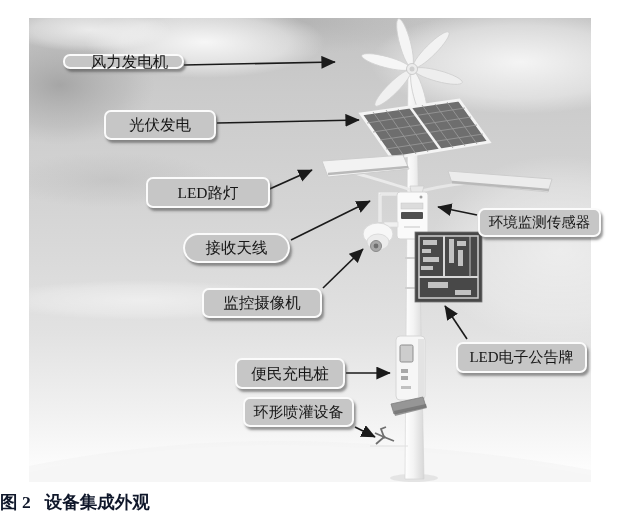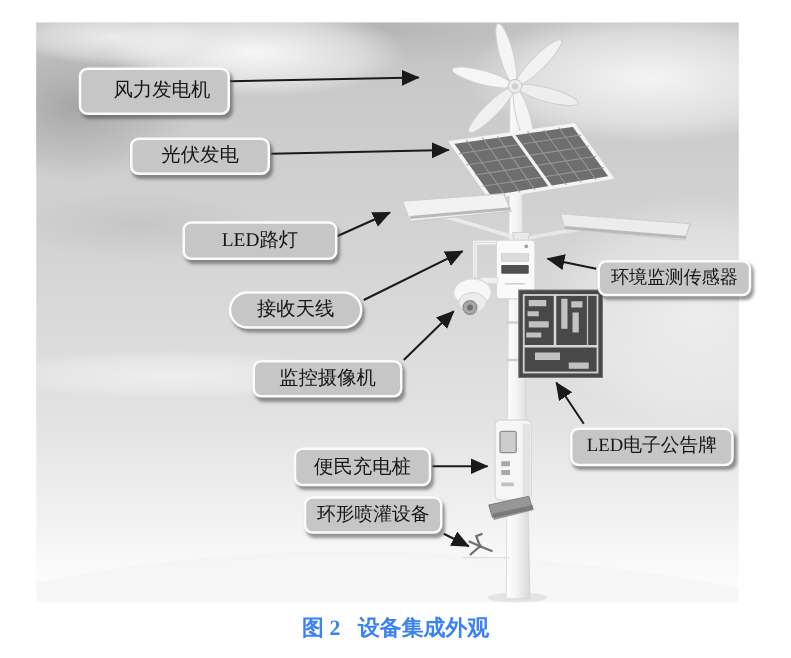--- a/index.html
+++ b/index.html
@@ -5,22 +5,22 @@
   html,body{margin:0;padding:0;background:#ffffff;}
   .canvas{position:relative;width:633px;height:526px;background:#ffffff;overflow:hidden;
           font-family:"Liberation Serif","DejaVu Serif",serif;}
   .photo{position:absolute;left:29px;top:18px;width:562px;height:464px;
          background:linear-gradient(180deg,#c3c3c3 0%,#cbcbcb 16%,#d5d5d5 42%,#e2e2e2 68%,#f2f2f2 86%,#ffffff 100%);}
   .scene-svg{position:absolute;left:0;top:0;width:633px;height:526px;}
   .label-box{position:absolute;box-sizing:border-box;display:flex;align-items:center;justify-content:center;
              background:#c6c6c6;border:2px solid #fbfbfb;border-radius:7px;
              box-shadow:2px 3px 2.5px rgba(70,70,70,.55);
              color:#161616;font-size:15.5px;line-height:1;white-space:nowrap;}
-  .caption{position:absolute;left:0;top:490px;width:633px;text-align:center;
-           font-weight:bold;font-size:17.5px;color:#3b82f6;}
+  .caption{position:absolute;left:0;top:490px;width:633px;text-align:left;
+           font-weight:bold;font-size:17.5px;color:#0f172a;}
   .caption .gap{display:inline-block;width:14px;}
 </style>
 </head>
 <body>
 
 <div class="canvas">
 
   <div class="photo"></div>
 
   <svg class="scene-svg" viewBox="0 0 633 526">
@@ -193,21 +193,21 @@
       <line x1="254" y1="196" x2="312" y2="170" marker-end="url(#ah)"></line>
       <line x1="291" y1="240" x2="370" y2="201" marker-end="url(#ah)"></line>
       <line x1="323" y1="288" x2="363" y2="249" marker-end="url(#ah)"></line>
       <line x1="477" y1="215" x2="438" y2="207" marker-end="url(#ah)"></line>
       <line x1="467" y1="339" x2="445" y2="306" marker-end="url(#ah)"></line>
       <line x1="346" y1="373" x2="390" y2="373" marker-end="url(#ah)"></line>
       <line x1="355" y1="427" x2="375" y2="437" marker-end="url(#ah)"></line>
     </g>
   </svg>
 
-  <div class="label-box" style="left:63px;top:54px;width:121px;height:38px;padding-left:12px;">风力发电机</div>
+  <div class="label-box" style="left:63px;top:54px;width:121px;height:15px;padding-left:12px;">风力发电机</div>
   <div class="label-box" style="left:104px;top:110px;width:112px;height:30px;">光伏发电</div>
   <div class="label-box" style="left:146px;top:177px;width:124px;height:31px;">LED路灯</div>
   <div class="label-box" style="left:183px;top:233px;width:107px;height:30px;border-radius:15px;">接收天线</div>
   <div class="label-box" style="left:202px;top:288px;width:120px;height:30px;">监控摄像机</div>
   <div class="label-box" style="left:478px;top:208px;width:123px;height:29px;font-size:14.5px;">环境监测传感器</div>
   <div class="label-box" style="left:235px;top:358px;width:110px;height:31px;">便民充电桩</div>
   <div class="label-box" style="left:456px;top:342px;width:131px;height:31px;font-size:15px;">LED电子公告牌</div>
   <div class="label-box" style="left:243px;top:397px;width:111px;height:30px;font-size:15px;">环形喷灌设备</div>
 
   <div class="caption">

